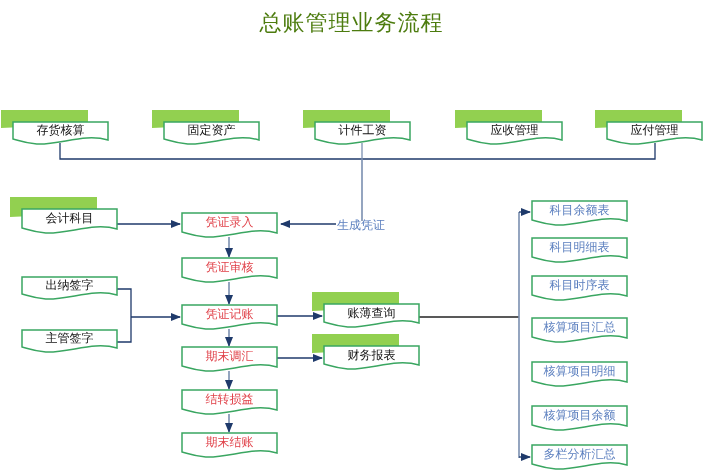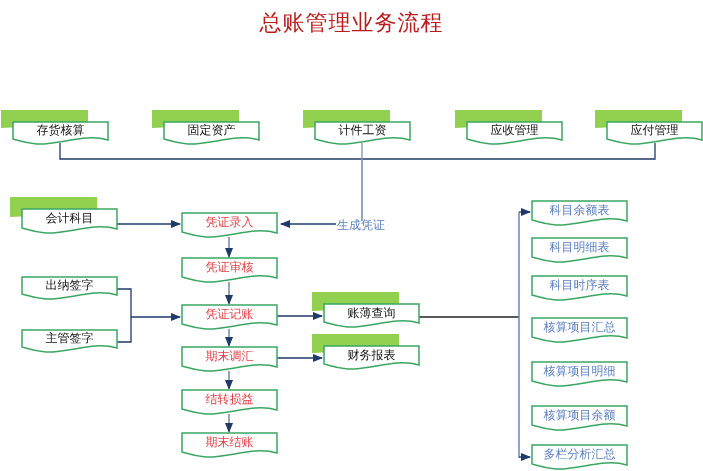--- a/index.html
+++ b/index.html
@@ -1,19 +1,19 @@
 <!DOCTYPE html>
 <html><head>
   <meta charset="utf-8">
   <style>
     html, body { margin: 0; padding: 0; background: #ffffff; }
     body { width: 703px; height: 471px; position: relative; overflow: hidden;
            font-family: "DejaVu Sans", sans-serif; }
     #title { position: absolute; left: 0; width: 703px; top: 8px; text-align: center;
-             font-size: 22px; color: #b91c1c; letter-spacing: 1px; }
+             font-size: 22px; color: #4d7c0f; letter-spacing: 1px; }
     svg#diagram { position: absolute; left: 0; top: 0; }
     .lbl { font-family: "DejaVu Sans", sans-serif; font-size: 12px; }
   </style>
 </head>
 <body>
 
 <div id="title">总账管理业务流程</div>
 
 <svg id="diagram" width="703" height="471" viewBox="0 0 703 471">
   <defs>

